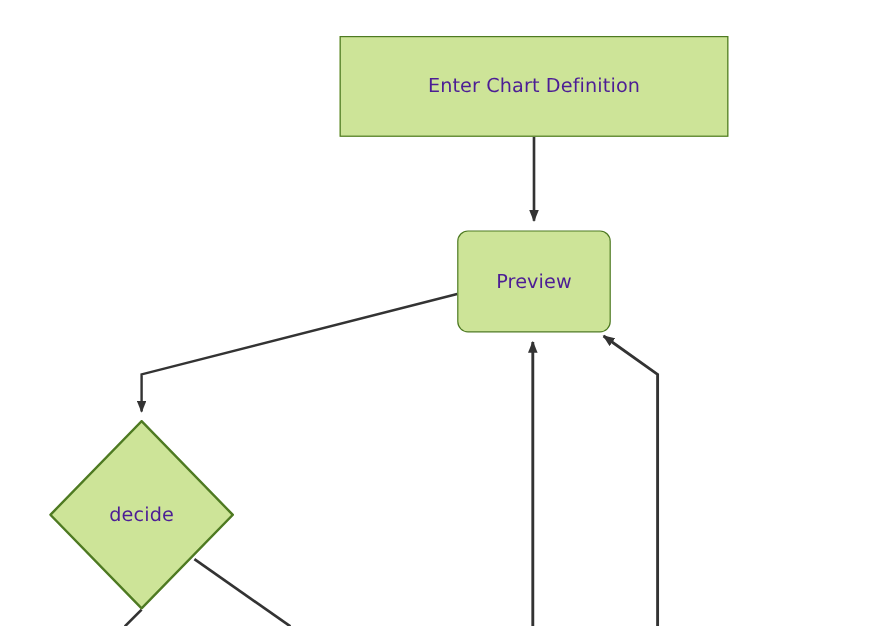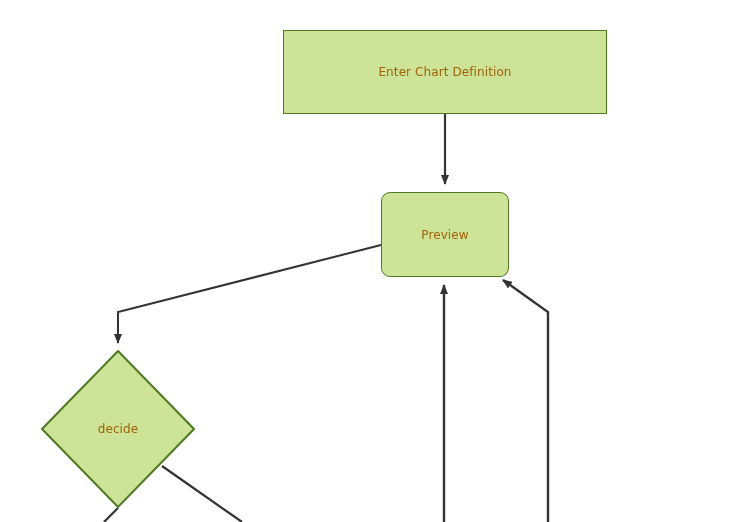--- a/index.html
+++ b/index.html
@@ -25,22 +25,22 @@
     height: 522px;
   }
   .node {
     position: absolute;
     box-sizing: border-box;
     display: flex;
     align-items: center;
     justify-content: center;
   }
   .node-label {
-    font-size: 12px;
-    color: #a16207;
+    font-size: 16px;
+    color: #4c1d95;
     line-height: 1;
     white-space: nowrap;
     letter-spacing: 0.1px;
   }
   
   .node-rect {
     background: #cde498;
     border: 1.6px solid #4e7a22;
     border-radius: 0;
   }

